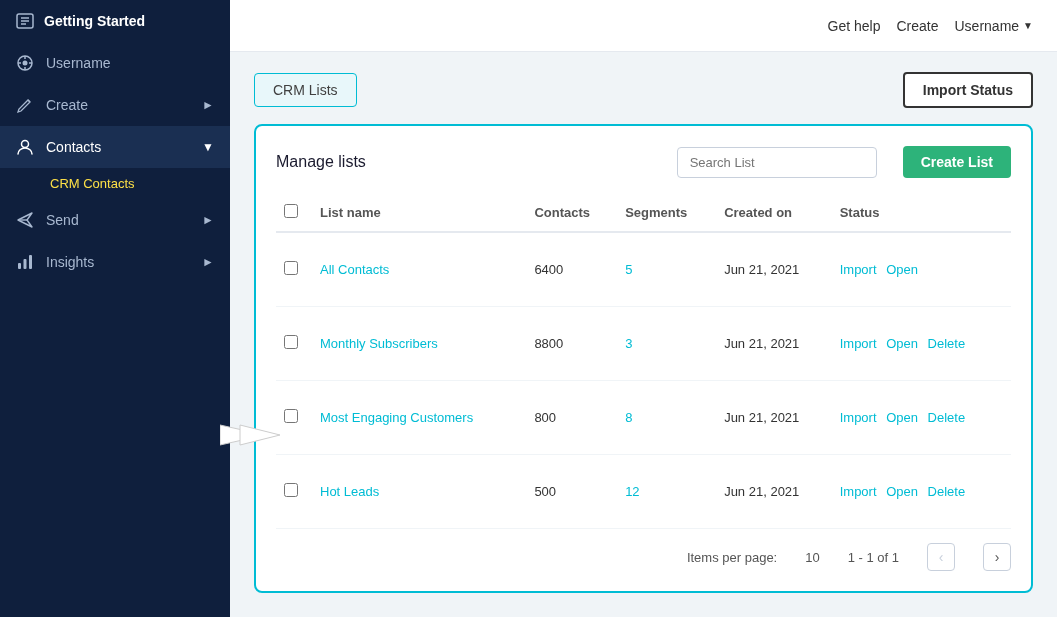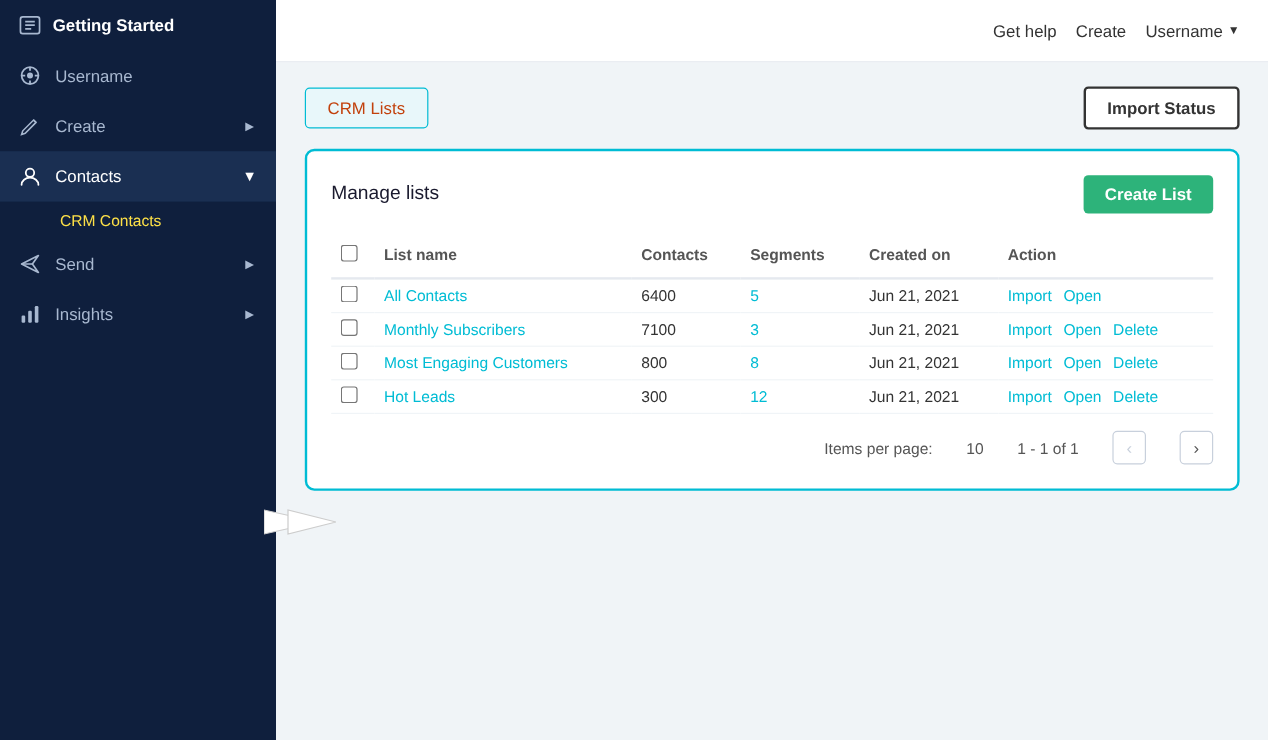--- a/index.html
+++ b/index.html
@@ -35,35 +35,35 @@
     .topnav { background: #fff; display: flex; align-items: center; justify-content: flex-end; padding: 10px 24px; gap: 16px; border-bottom: 1px solid #e5e9ef; height: 52px; }
     .topnav-link { color: #333; font-size: 14px; cursor: pointer; text-decoration: none; }
     .username-btn { display: flex; align-items: center; gap: 4px; cursor: pointer; font-size: 14px; color: #333; }
     .username-btn .caret { font-size: 10px; }
 
     
     .page-content { flex: 1; padding: 20px 24px; overflow-y: auto; }
 
     
     .tabs-row { display: flex; align-items: center; justify-content: space-between; margin-bottom: 16px; }
-    .tab-btn { padding: 8px 18px; border: 1px solid #00bcd4; border-radius: 4px; background: #e8f7fa; color: #c2410c; font-size: 14px; font-weight: 500; cursor: pointer; }
+    .tab-btn { padding: 8px 18px; border: 1px solid #00bcd4; border-radius: 4px; background: #e8f7fa; color: #404040; font-size: 14px; font-weight: 500; cursor: pointer; }
     .import-status-btn { padding: 8px 18px; border: 2px solid #333; border-radius: 4px; background: #fff; color: #333; font-size: 14px; font-weight: 600; cursor: pointer; }
 
     
     .table-card { background: #fff; border: 2px solid #00bcd4; border-radius: 8px; padding: 20px; }
     .table-header { display: flex; align-items: center; justify-content: space-between; margin-bottom: 16px; }
     .table-title { font-size: 16px; font-weight: 400; color: #1a1a2e; }
     .table-actions { display: flex; gap: 10px; align-items: center; }
     .search-input { padding: 7px 12px; border: 1px solid #c8d0dc; border-radius: 4px; font-size: 13px; width: 200px; color: #555; }
     .create-list-btn { padding: 8px 18px; background: #2db37a; color: #fff; border: none; border-radius: 4px; font-size: 14px; font-weight: 600; cursor: pointer; margin-left: 16px; }
 
     table { width: 100%; border-collapse: collapse; }
     thead tr { border-bottom: 2px solid #e5e9ef; }
     th { padding: 10px 8px; text-align: left; font-size: 13px; color: #555; font-weight: 600; }
-    td { padding: 5px 8px; font-size: 13px; color: #333; border-bottom: 1px solid #f0f4f7; vertical-align: middle; }
+    td { padding: 28px 8px; font-size: 13px; color: #333; border-bottom: 1px solid #f0f4f7; vertical-align: middle; }
     .check-col { width: 36px; }
     .list-name-link { color: #00bcd4; cursor: pointer; text-decoration: none; font-weight: 500; }
     .segment-link { color: #00bcd4; cursor: pointer; font-weight: 500; }
     .action-link { color: #00bcd4; cursor: pointer; font-size: 13px; margin-right: 6px; }
     .action-delete { color: #00bcd4; cursor: pointer; font-size: 13px; }
 
     
     .pagination-row { display: flex; align-items: center; justify-content: flex-end; margin-top: 14px; gap: 28px; font-size: 13px; color: #555; }
     .page-nav-btn { width: 28px; height: 28px; border: 1px solid #c8d0dc; border-radius: 4px; background: #fff; cursor: pointer; display: flex; align-items: center; justify-content: center; font-size: 14px; color: #555; }
     .page-nav-btn.disabled { color: #c8d0dc; cursor: default; }
@@ -157,66 +157,67 @@
 
     <div class="tabs-row">
       <button class="tab-btn">CRM Lists</button>
       <button class="import-status-btn">Import Status</button>
     </div>
 
     <div class="table-card">
       <div class="table-header">
         <span class="table-title">Manage lists</span>
         <div class="table-actions">
+          <input class="search-input" type="text" placeholder="Search List" style="">
           <button class="create-list-btn">Create List</button>
         </div>
       </div>
 
       <table>
         <thead>
           <tr>
             <th class="check-col">
               <input type="checkbox" style="">
             </th>
             <th>List name</th>
             <th>Contacts</th>
             <th>Segments</th>
             <th>Created on</th>
-            <th>Action</th>
+            <th>Status</th>
           </tr>
         </thead>
         <tbody id="table-body">
         <tr>
               <td><input type="checkbox" style=""></td>
               <td><a class="list-name-link">All Contacts</a></td>
               <td>6400</td>
               <td><span class="segment-link">5</span></td>
               <td>Jun 21, 2021</td>
               <td><span class="action-link">Import</span> <span class="action-link">Open</span></td>
             </tr>
             <tr>
               <td><input type="checkbox" style=""></td>
               <td><a class="list-name-link">Monthly Subscribers</a></td>
-              <td>7100</td>
+              <td>8800</td>
               <td><span class="segment-link">3</span></td>
               <td>Jun 21, 2021</td>
               <td><span class="action-link">Import</span> <span class="action-link">Open</span> <span class="action-delete">Delete</span></td>
             </tr>
             <tr>
               <td><input type="checkbox" style=""></td>
               <td><a class="list-name-link">Most Engaging Customers</a></td>
               <td>800</td>
               <td><span class="segment-link">8</span></td>
               <td>Jun 21, 2021</td>
               <td><span class="action-link">Import</span> <span class="action-link">Open</span> <span class="action-delete">Delete</span></td>
             </tr>
             <tr>
               <td><input type="checkbox" style=""></td>
               <td><a class="list-name-link">Hot Leads</a></td>
-              <td>300</td>
+              <td>500</td>
               <td><span class="segment-link">12</span></td>
               <td>Jun 21, 2021</td>
               <td><span class="action-link">Import</span> <span class="action-link">Open</span> <span class="action-delete">Delete</span></td>
             </tr>
           </tbody>
       </table>
 
       <div class="pagination-row">
         <span>Items per page:</span>
         <span>10</span>

